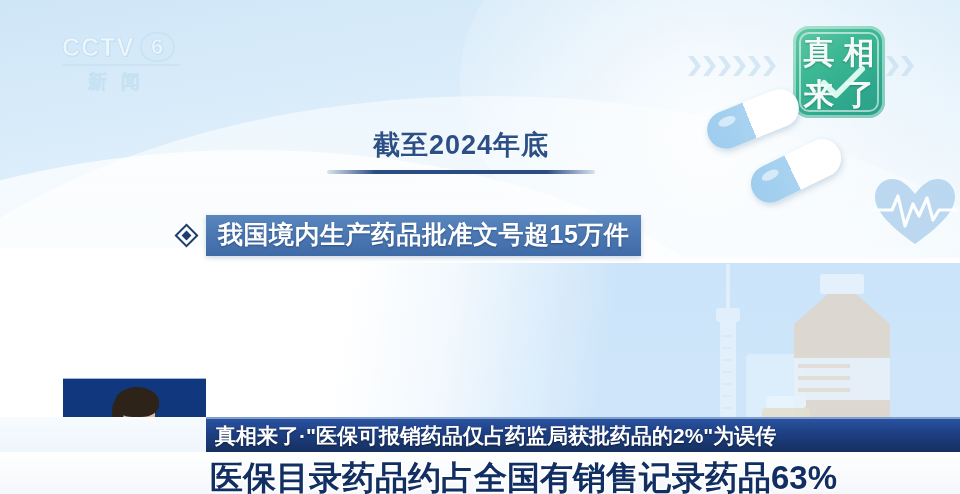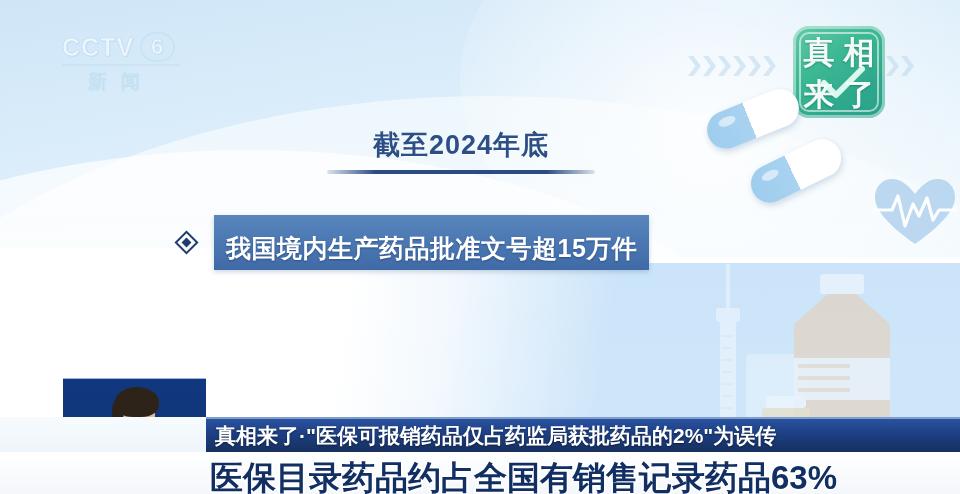--- a/index.html
+++ b/index.html
@@ -218,30 +218,29 @@
   }
   .diamond::after {
     content: "";
     position: absolute;
     left: 3px; top: 3px; right: 3px; bottom: 3px;
     background: #1f3c6e;
   }
 
   .bullet-bar {
     background: linear-gradient(180deg, #5a86bd 0%, #4a77b2 52%, #3f6aa6 100%);
-    padding: 20px 12px 8px 12px;
+    padding: 6px 12px 8px 12px;
     color: #ffffff;
     font-size: 25px;
     font-weight: 700;
     letter-spacing: .5px;
     line-height: 1.08;
     white-space: nowrap;
     text-shadow: 0 1px 2px rgba(20,45,85,.45);
     box-shadow: 0 2px 5px rgba(60,95,140,.25);
-    margin-left: 8px;
   }
 
   
   .anchor-box {
     position: absolute;
     left: 63px; top: 378px;
     width: 143px; height: 116px;
     background: linear-gradient(180deg, #11387f 0%, #0f3478 55%, #0d2f6d 100%);
     overflow: hidden;
     border-top: 1px solid #9fb7d8;

